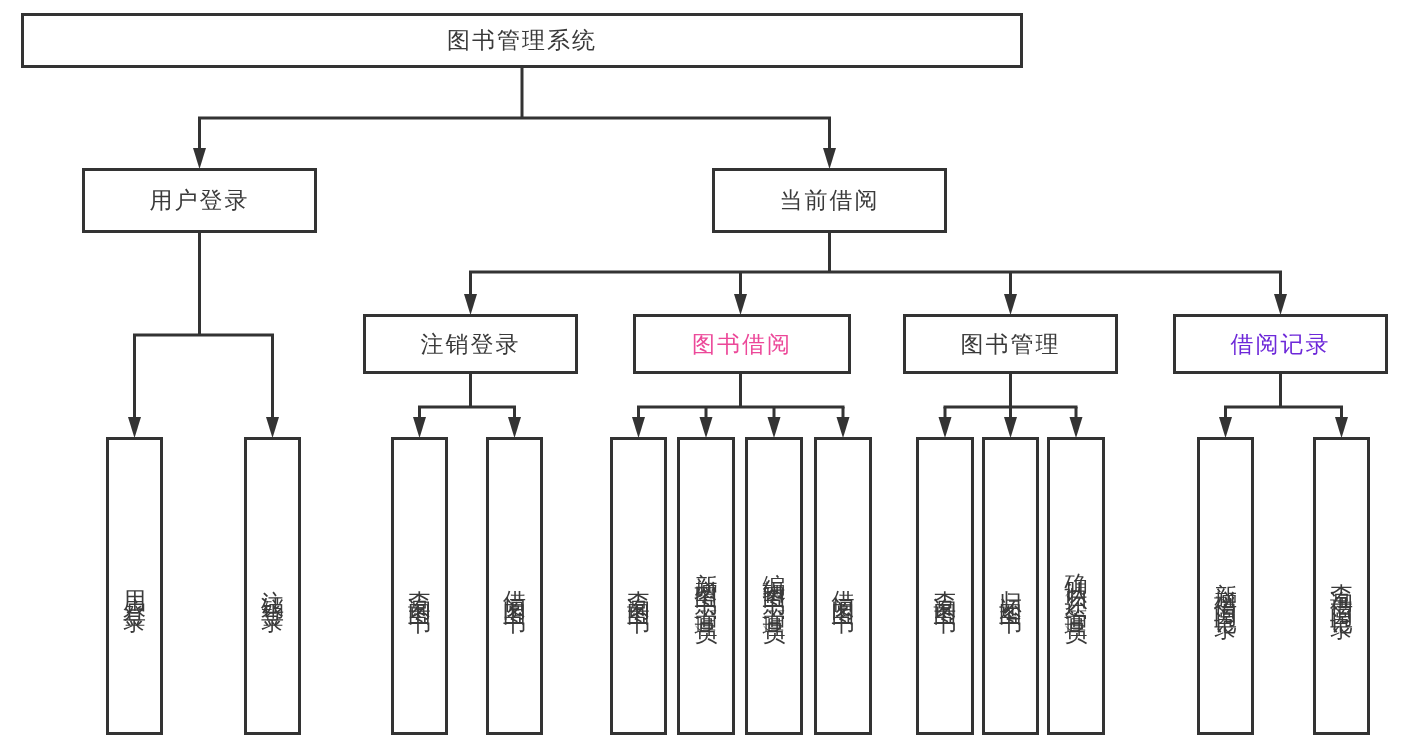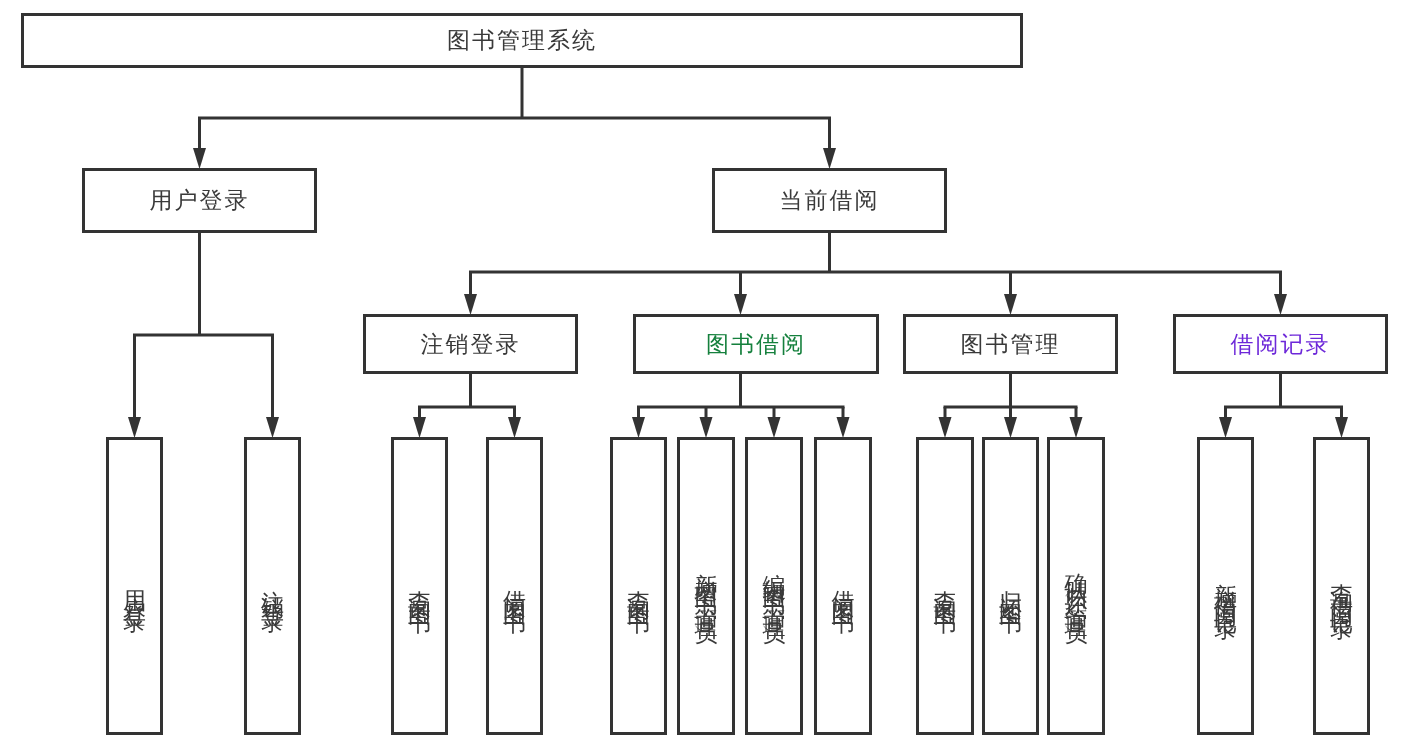--- a/index.html
+++ b/index.html
@@ -127,21 +127,21 @@
         <polygon points="1219,417 1232,417 1225.5,438" fill="#333333"></polygon>
         <line x1="1341.5" y1="407" x2="1341.5" y2="419" stroke="#333333" stroke-width="3"></line>
         <polygon points="1335,417 1348,417 1341.5,438" fill="#333333"></polygon>
       </g>
     </svg>
   <div id="nodes">
       <div class="box horizontal" style="left: 21px; top: 13px; width: 1002px; height: 55px; border-color: rgb(51, 51, 51); color: rgb(58, 58, 58);">图书管理系统</div>
       <div class="box horizontal" style="left: 82px; top: 168px; width: 235px; height: 65px; border-color: rgb(51, 51, 51); color: rgb(58, 58, 58);">用户登录</div>
       <div class="box horizontal" style="left: 712px; top: 168px; width: 235px; height: 65px; border-color: rgb(51, 51, 51); color: rgb(58, 58, 58);">当前借阅</div>
       <div class="box horizontal" style="left: 363px; top: 314px; width: 215px; height: 60px; border-color: rgb(51, 51, 51); color: rgb(58, 58, 58);">注销登录</div>
-      <div class="box horizontal" style="left: 633px; top: 314px; width: 246px; height: 60px; border-color: rgb(51, 51, 51); color: #15803d; text-align: right;">图书借阅</div>
+      <div class="box horizontal" style="left: 633px; top: 314px; width: 218px; height: 60px; border-color: rgb(51, 51, 51); color: #ec4899; text-align: right;">图书借阅</div>
       <div class="box horizontal" style="left: 903px; top: 314px; width: 215px; height: 60px; border-color: rgb(51, 51, 51); color: rgb(58, 58, 58);">图书管理</div>
       <div class="box horizontal" style="left: 1173px; top: 314px; width: 215px; height: 60px; border-color: rgb(51, 51, 51); color: #6d28d9;">借阅记录</div>
       <div class="box vertical" style="left: 106px; top: 437px; width: 57px; height: 298px; border-color: rgb(51, 51, 51); color: rgb(58, 58, 58);">用户登录</div>
       <div class="box vertical" style="left: 244px; top: 437px; width: 57px; height: 298px; border-color: rgb(51, 51, 51); color: rgb(58, 58, 58);">注销登录</div>
       <div class="box vertical" style="left: 391px; top: 437px; width: 57px; height: 298px; border-color: rgb(51, 51, 51); color: rgb(58, 58, 58);">查询图书</div>
       <div class="box vertical" style="left: 486px; top: 437px; width: 57px; height: 298px; border-color: rgb(51, 51, 51); color: rgb(58, 58, 58);">借阅图书</div>
       <div class="box vertical" style="left: 610px; top: 437px; width: 57px; height: 298px; border-color: rgb(51, 51, 51); color: rgb(58, 58, 58);">查询图书</div>
       <div class="box vertical" style="left: 677px; top: 437px; width: 58px; height: 298px; border-color: rgb(51, 51, 51); color: rgb(58, 58, 58);">新增图书（管理员）</div>
       <div class="box vertical" style="left: 745px; top: 437px; width: 58px; height: 298px; border-color: rgb(51, 51, 51); color: rgb(58, 58, 58);">编辑图书（管理员）</div>
       <div class="box vertical" style="left: 814px; top: 437px; width: 58px; height: 298px; border-color: rgb(51, 51, 51); color: rgb(58, 58, 58);">借阅图书</div>

